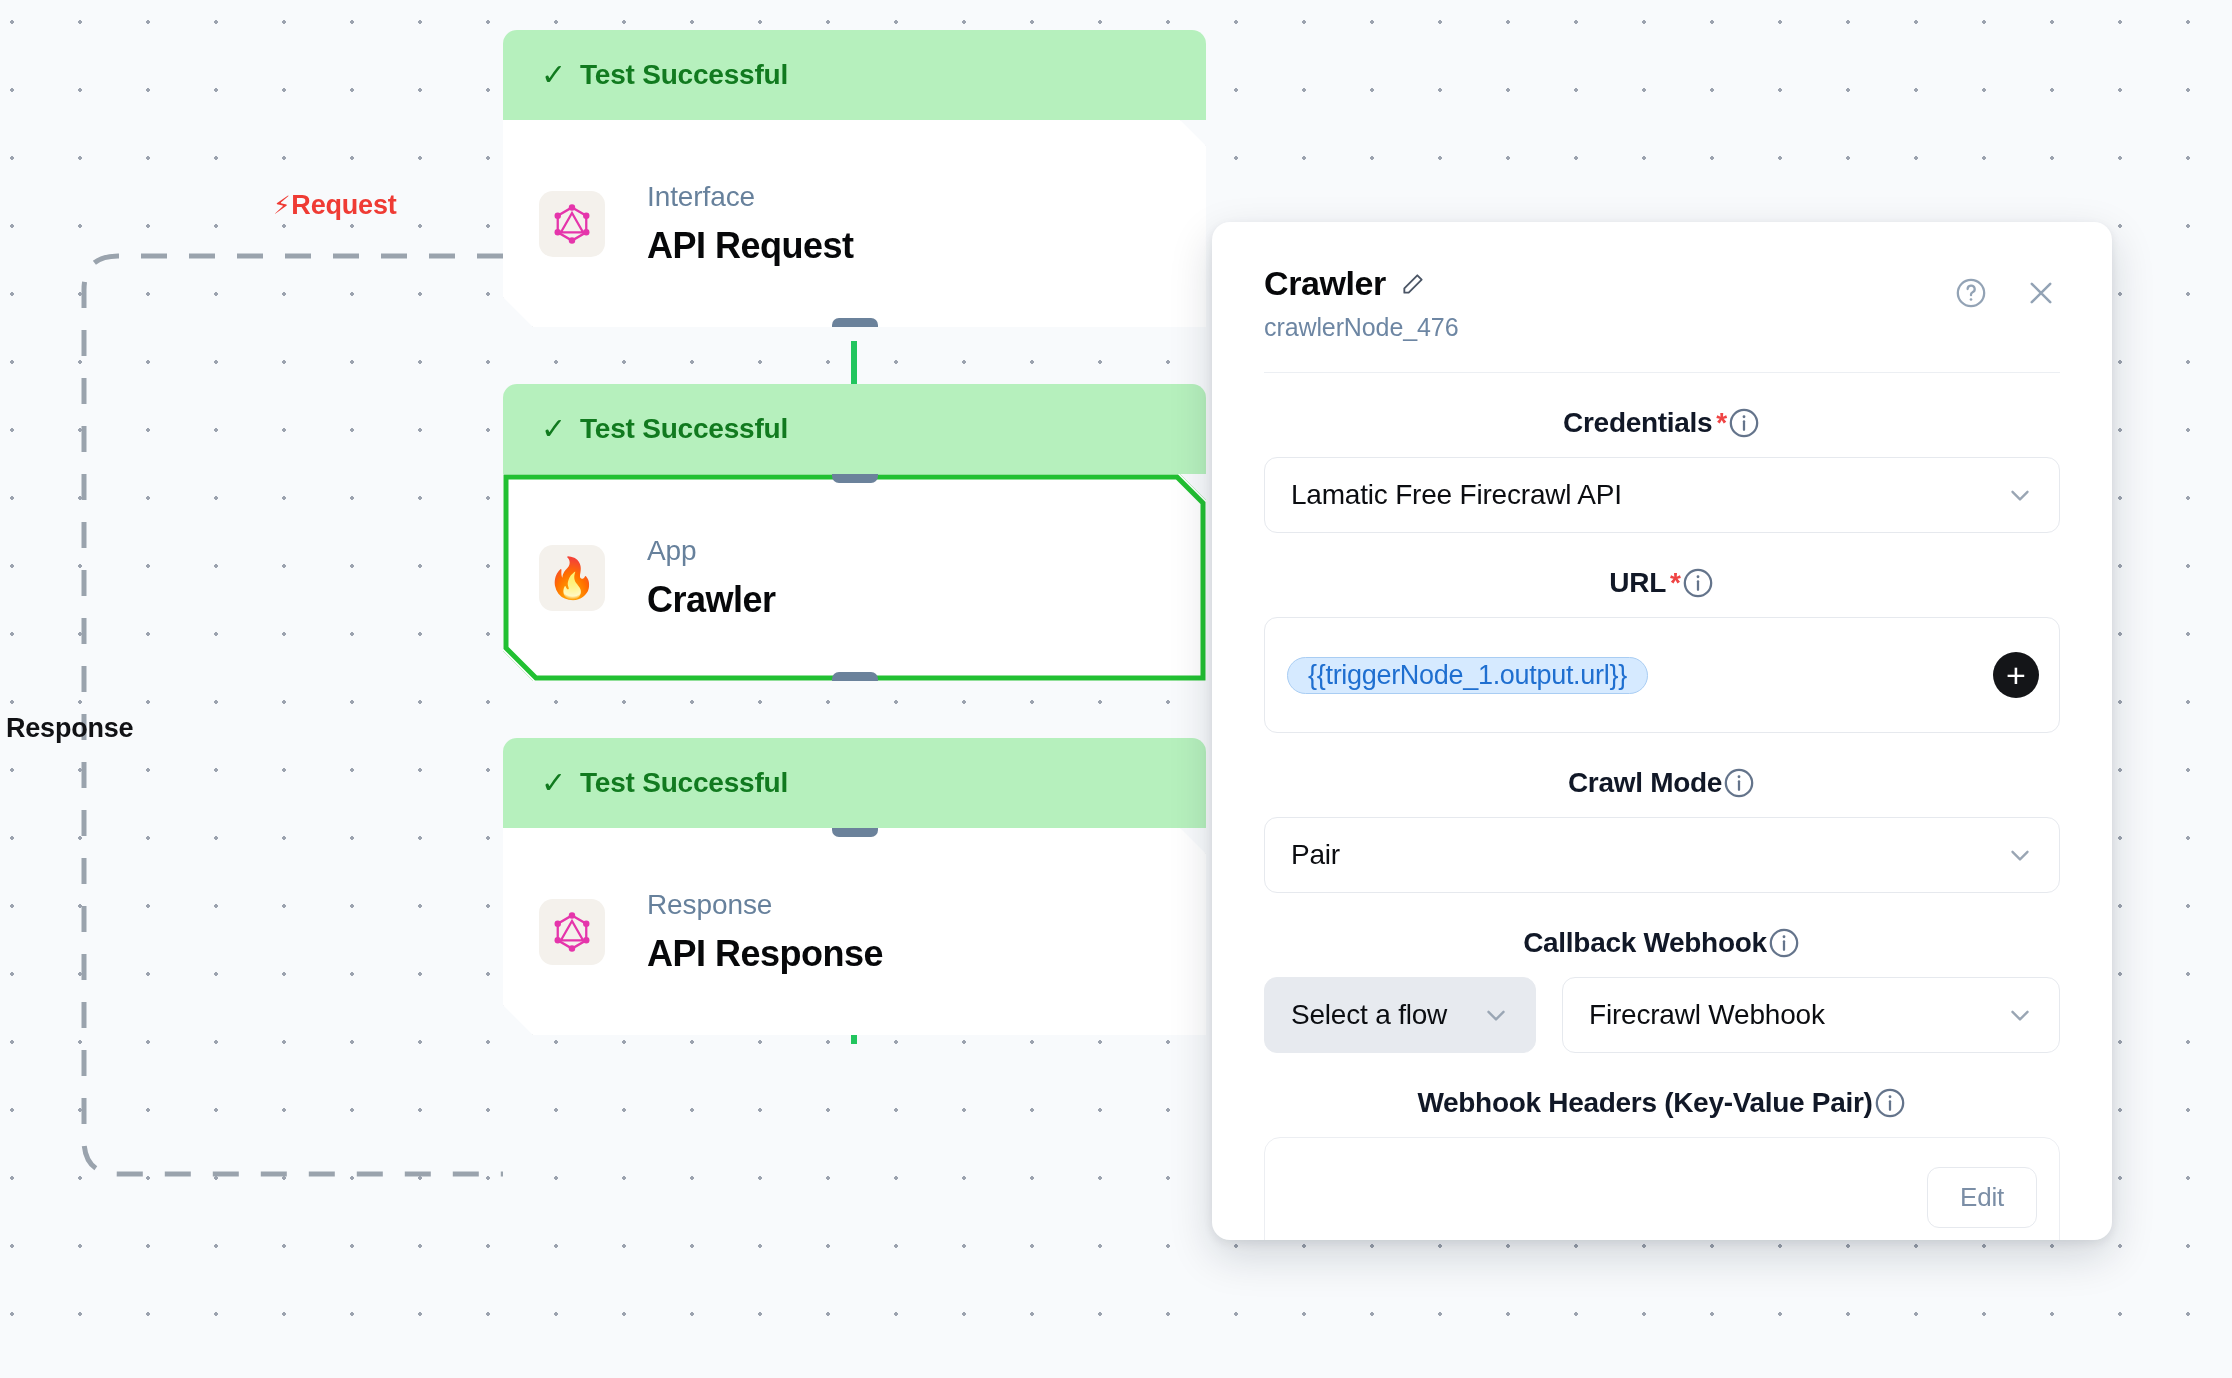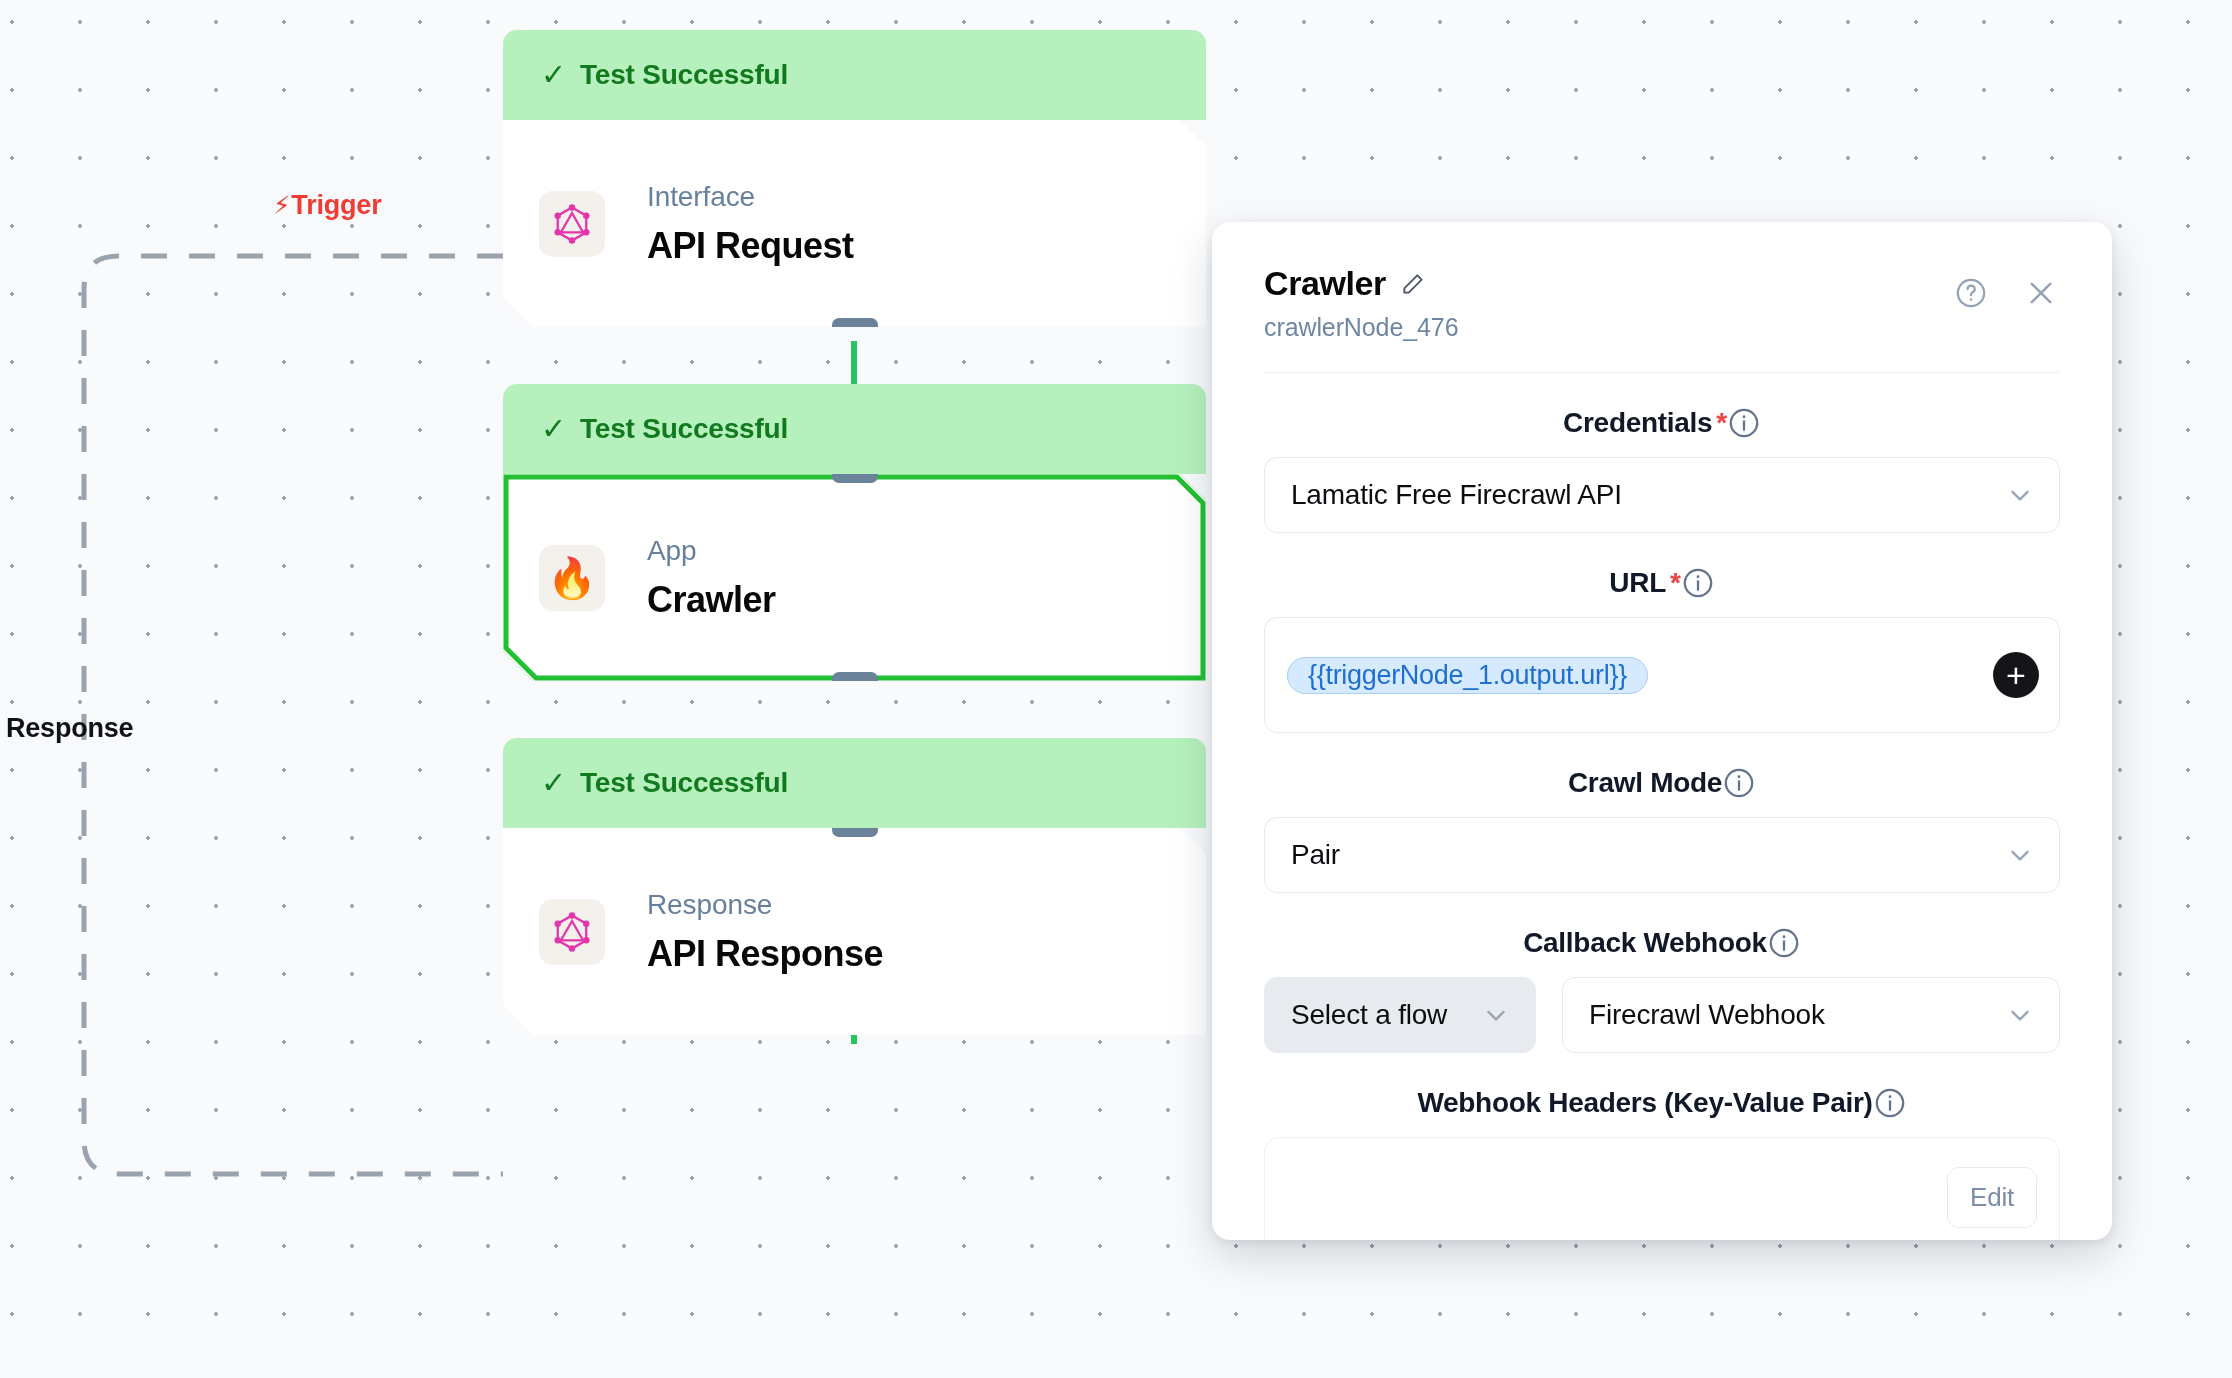--- a/index.html
+++ b/index.html
@@ -126,39 +126,39 @@
   .two-col .select{margin-top:0;flex:1;text-align:right;}
   .two-col .select.muted{flex:0 0 272px;}
 
   .headers-box{
     margin-top:14px;box-sizing:border-box;height:120px;
     border:1.6px solid #eceef2;border-radius:16px;background:#fff;
     display:flex;align-items:center;justify-content:flex-end;padding:0 22px;
   }
   .edit-btn{
     box-sizing:border-box;border:1.6px solid #e6e9ee;border-radius:12px;background:#fff;
-    padding:14px 22px;font-size:26px;color:#7b8ea6;letter-spacing:-.2px;
+    padding:14px 32px;font-size:26px;color:#7b8ea6;letter-spacing:-.2px;
   }
 </style>
 </head>
 <body>
 
 <div id="canvas">
 
   <svg id="edges">
 
     <path d="M503,256 L118,256 Q84,256 84,290 L84,1140 Q84,1174 118,1174 L503,1174" fill="none" stroke="#9aa3ad" stroke-width="5" stroke-dasharray="26 22" stroke-linecap="butt"></path>
 
     <line x1="854" y1="341" x2="854" y2="540" stroke="#22c55e" stroke-width="6"></line>
     <line x1="854" y1="846" x2="854" y2="1044" stroke="#22c55e" stroke-width="6"></line>
   </svg>
 
   <div class="flow-label" id="trigger-label">
     <span class="bolt">⚡</span>
-    <span>Trigger</span>
+    <span>Request</span>
   </div>
   <div class="flow-label" id="response-label">Response</div>
 
   <div class="node" style="left:503px;top:30px;">
     <div class="node-status">
       <span class="check">✓</span>
       <span>Test Successful</span>
     </div>
     <div class="node-body">
       <div class="node-icon">

